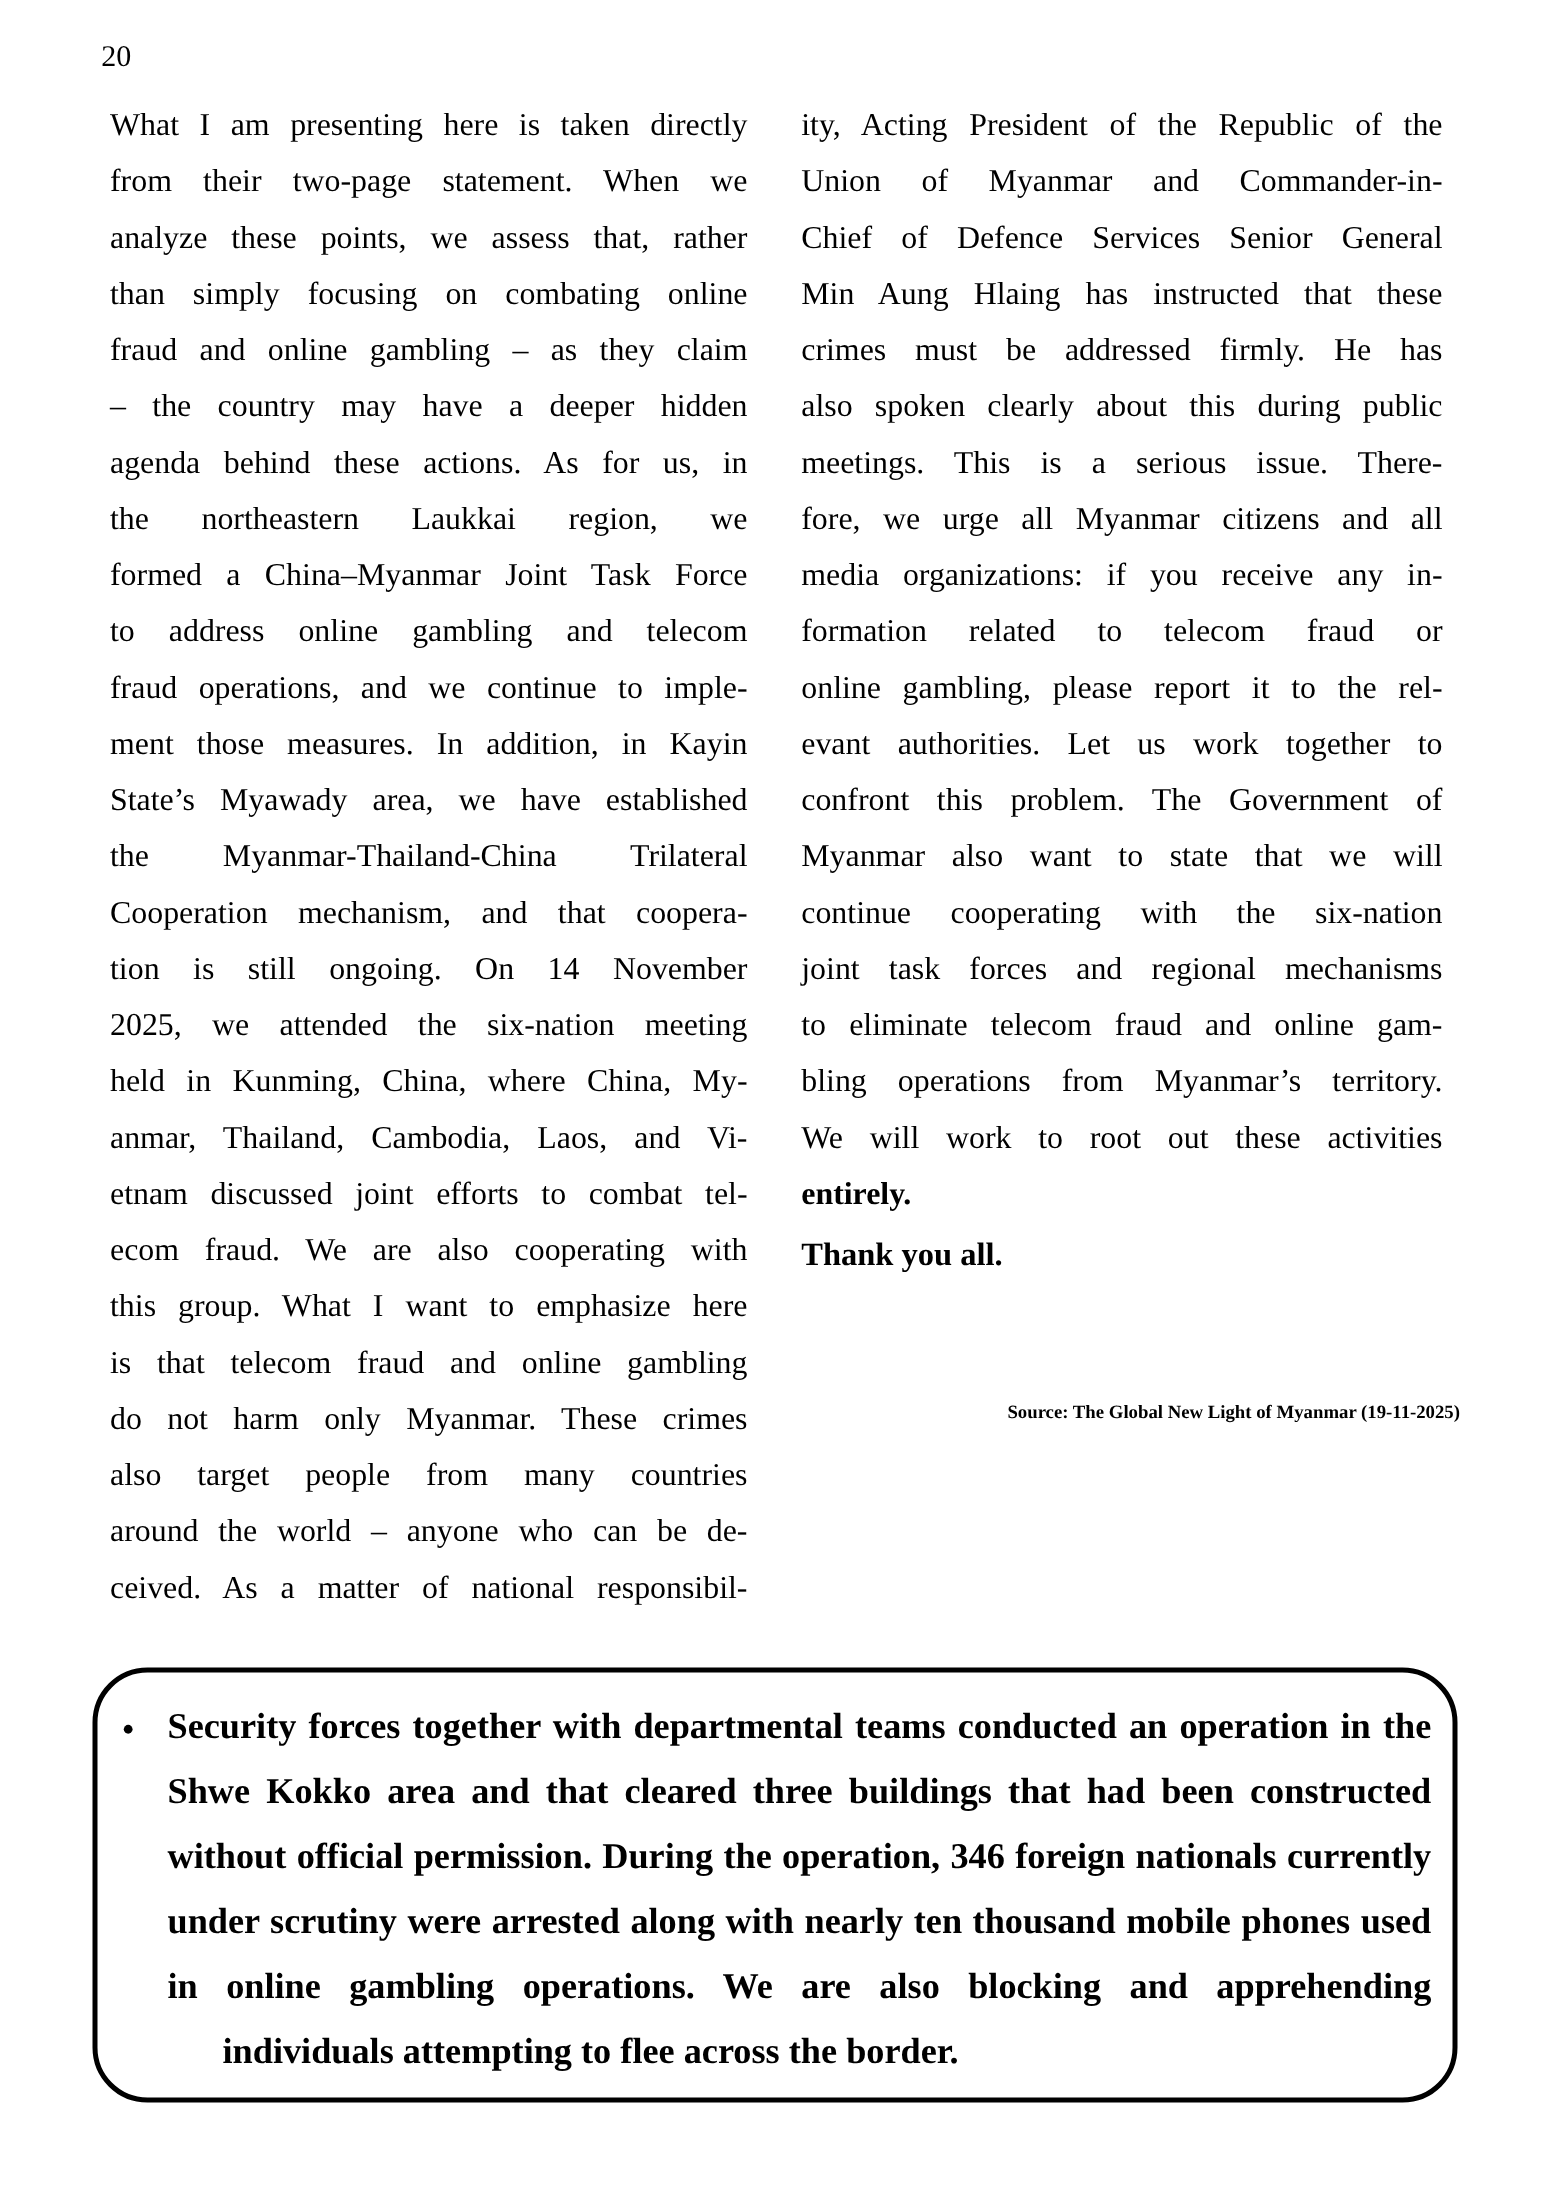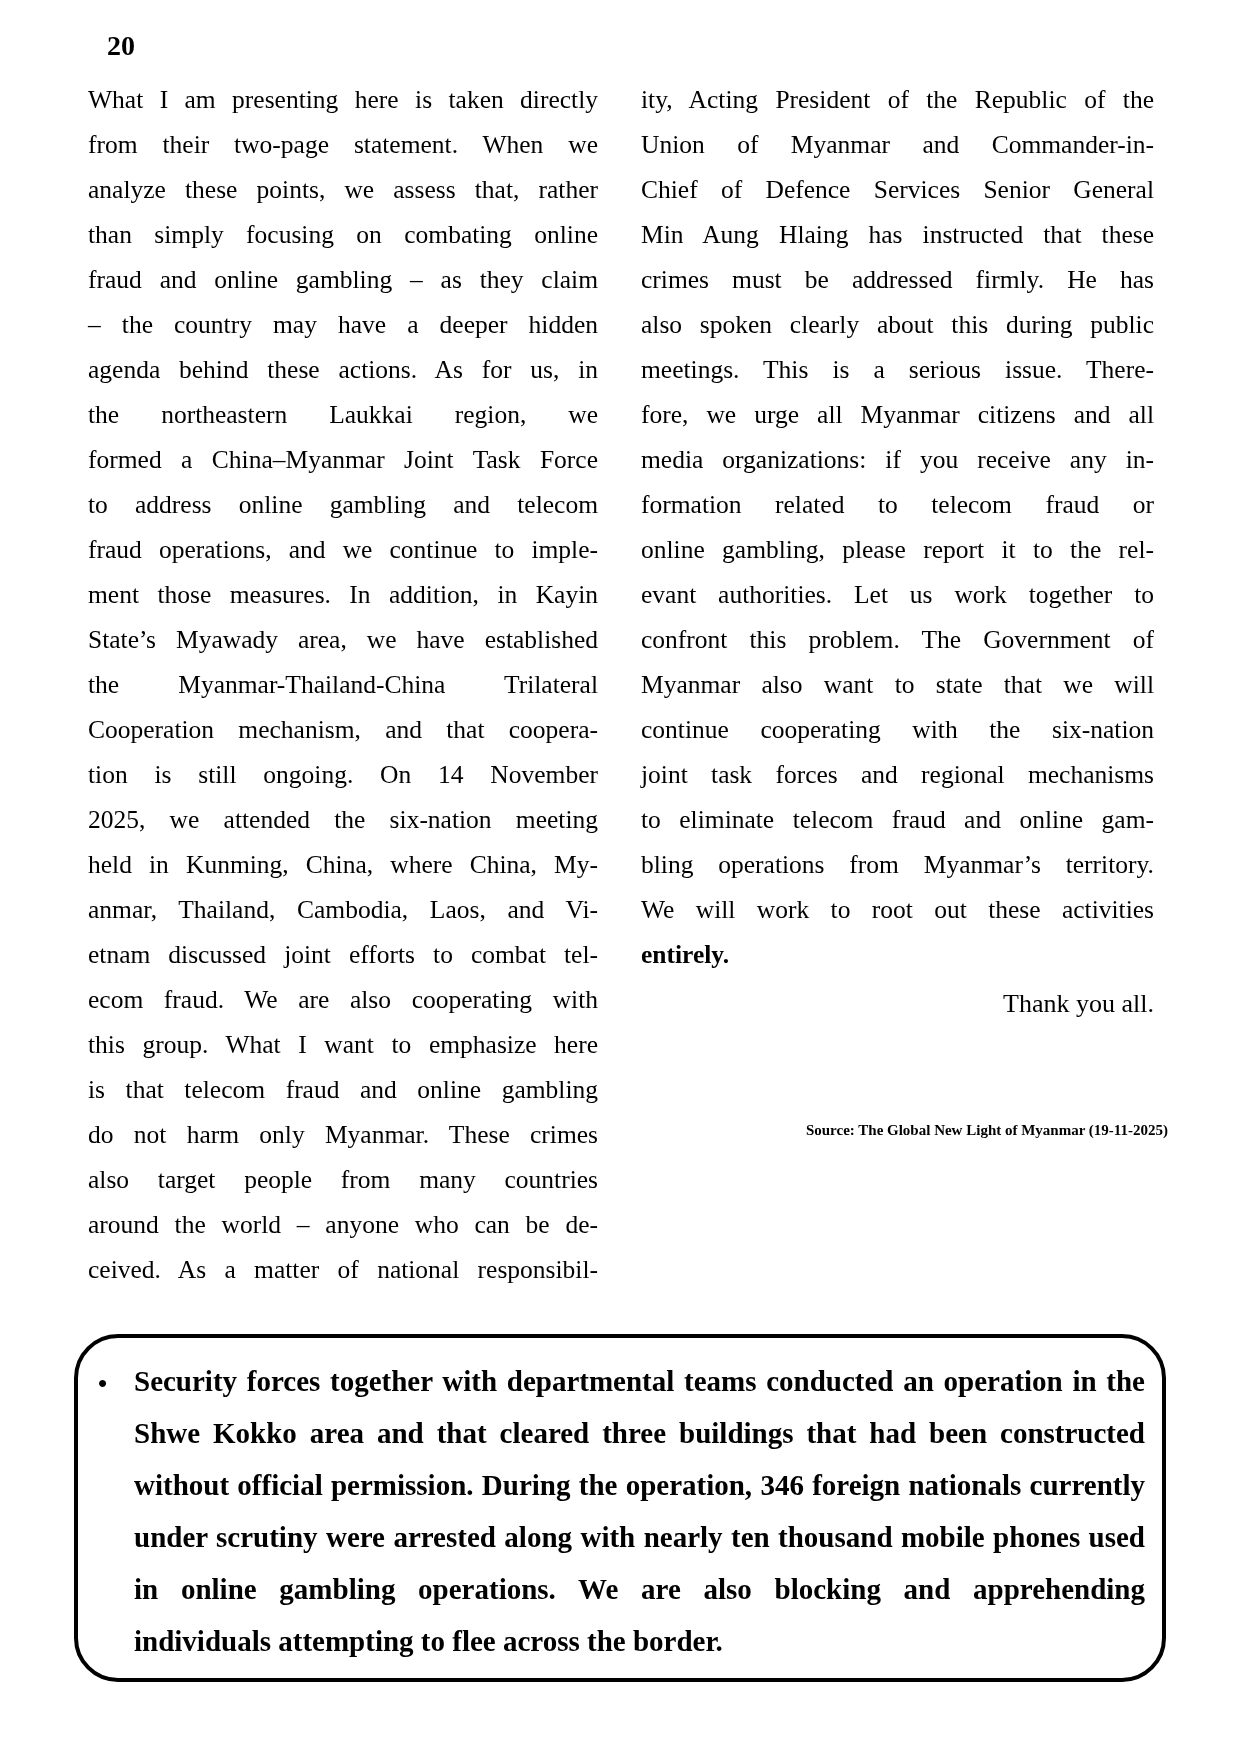--- a/index.html
+++ b/index.html
@@ -12,24 +12,23 @@
       height: 1755px;
       position: relative;
       overflow: hidden;
       font-family: "Liberation Serif", "DejaVu Serif", serif;
       color: #000000;
     }
     .page-number {
       position: absolute;
       left: 81px;
       top: 34px;
-      font-size: 28px;
-      font-weight: bold;
+      font-size: 24px;
+      font-weight: normal;
       line-height: 24px;
-      margin-left: 26px;
     }
     .column {
       position: absolute;
       top: 77px;
       font-size: 25.5px;
       line-height: 45px;
       text-align: justify;
       text-align-last: justify;
     }
     .column .line {
@@ -49,22 +48,21 @@
     }
     .col-right {
       left: 641px;
       width: 513px;
     }
     .thanks {
       position: absolute;
       left: 641px;
       width: 513px;
       top: 984px;
-      text-align: right;
-      font-weight: normal;
+      font-weight: bold;
       font-size: 26px;
       line-height: 40px;
     }
     .source {
       position: absolute;
       left: 740px;
       width: 428px;
       top: 1120px;
       text-align: right;
       font-weight: bold;
@@ -101,20 +99,21 @@
     }
     .callout-text .line {
       display: block;
       height: 52px;
       white-space: nowrap;
       text-align: justify;
       text-align-last: justify;
     }
     .callout-text .line.last {
       text-align-last: left;
+      margin-left: 44px;
     }
   </style>
 </head>
 <body>
 
 <div class="page-number">20</div>
 
 <div class="column col-left">
   <span class="line">What I am presenting here is taken directly</span>
   <span class="line">from their two-page statement. When we</span>

